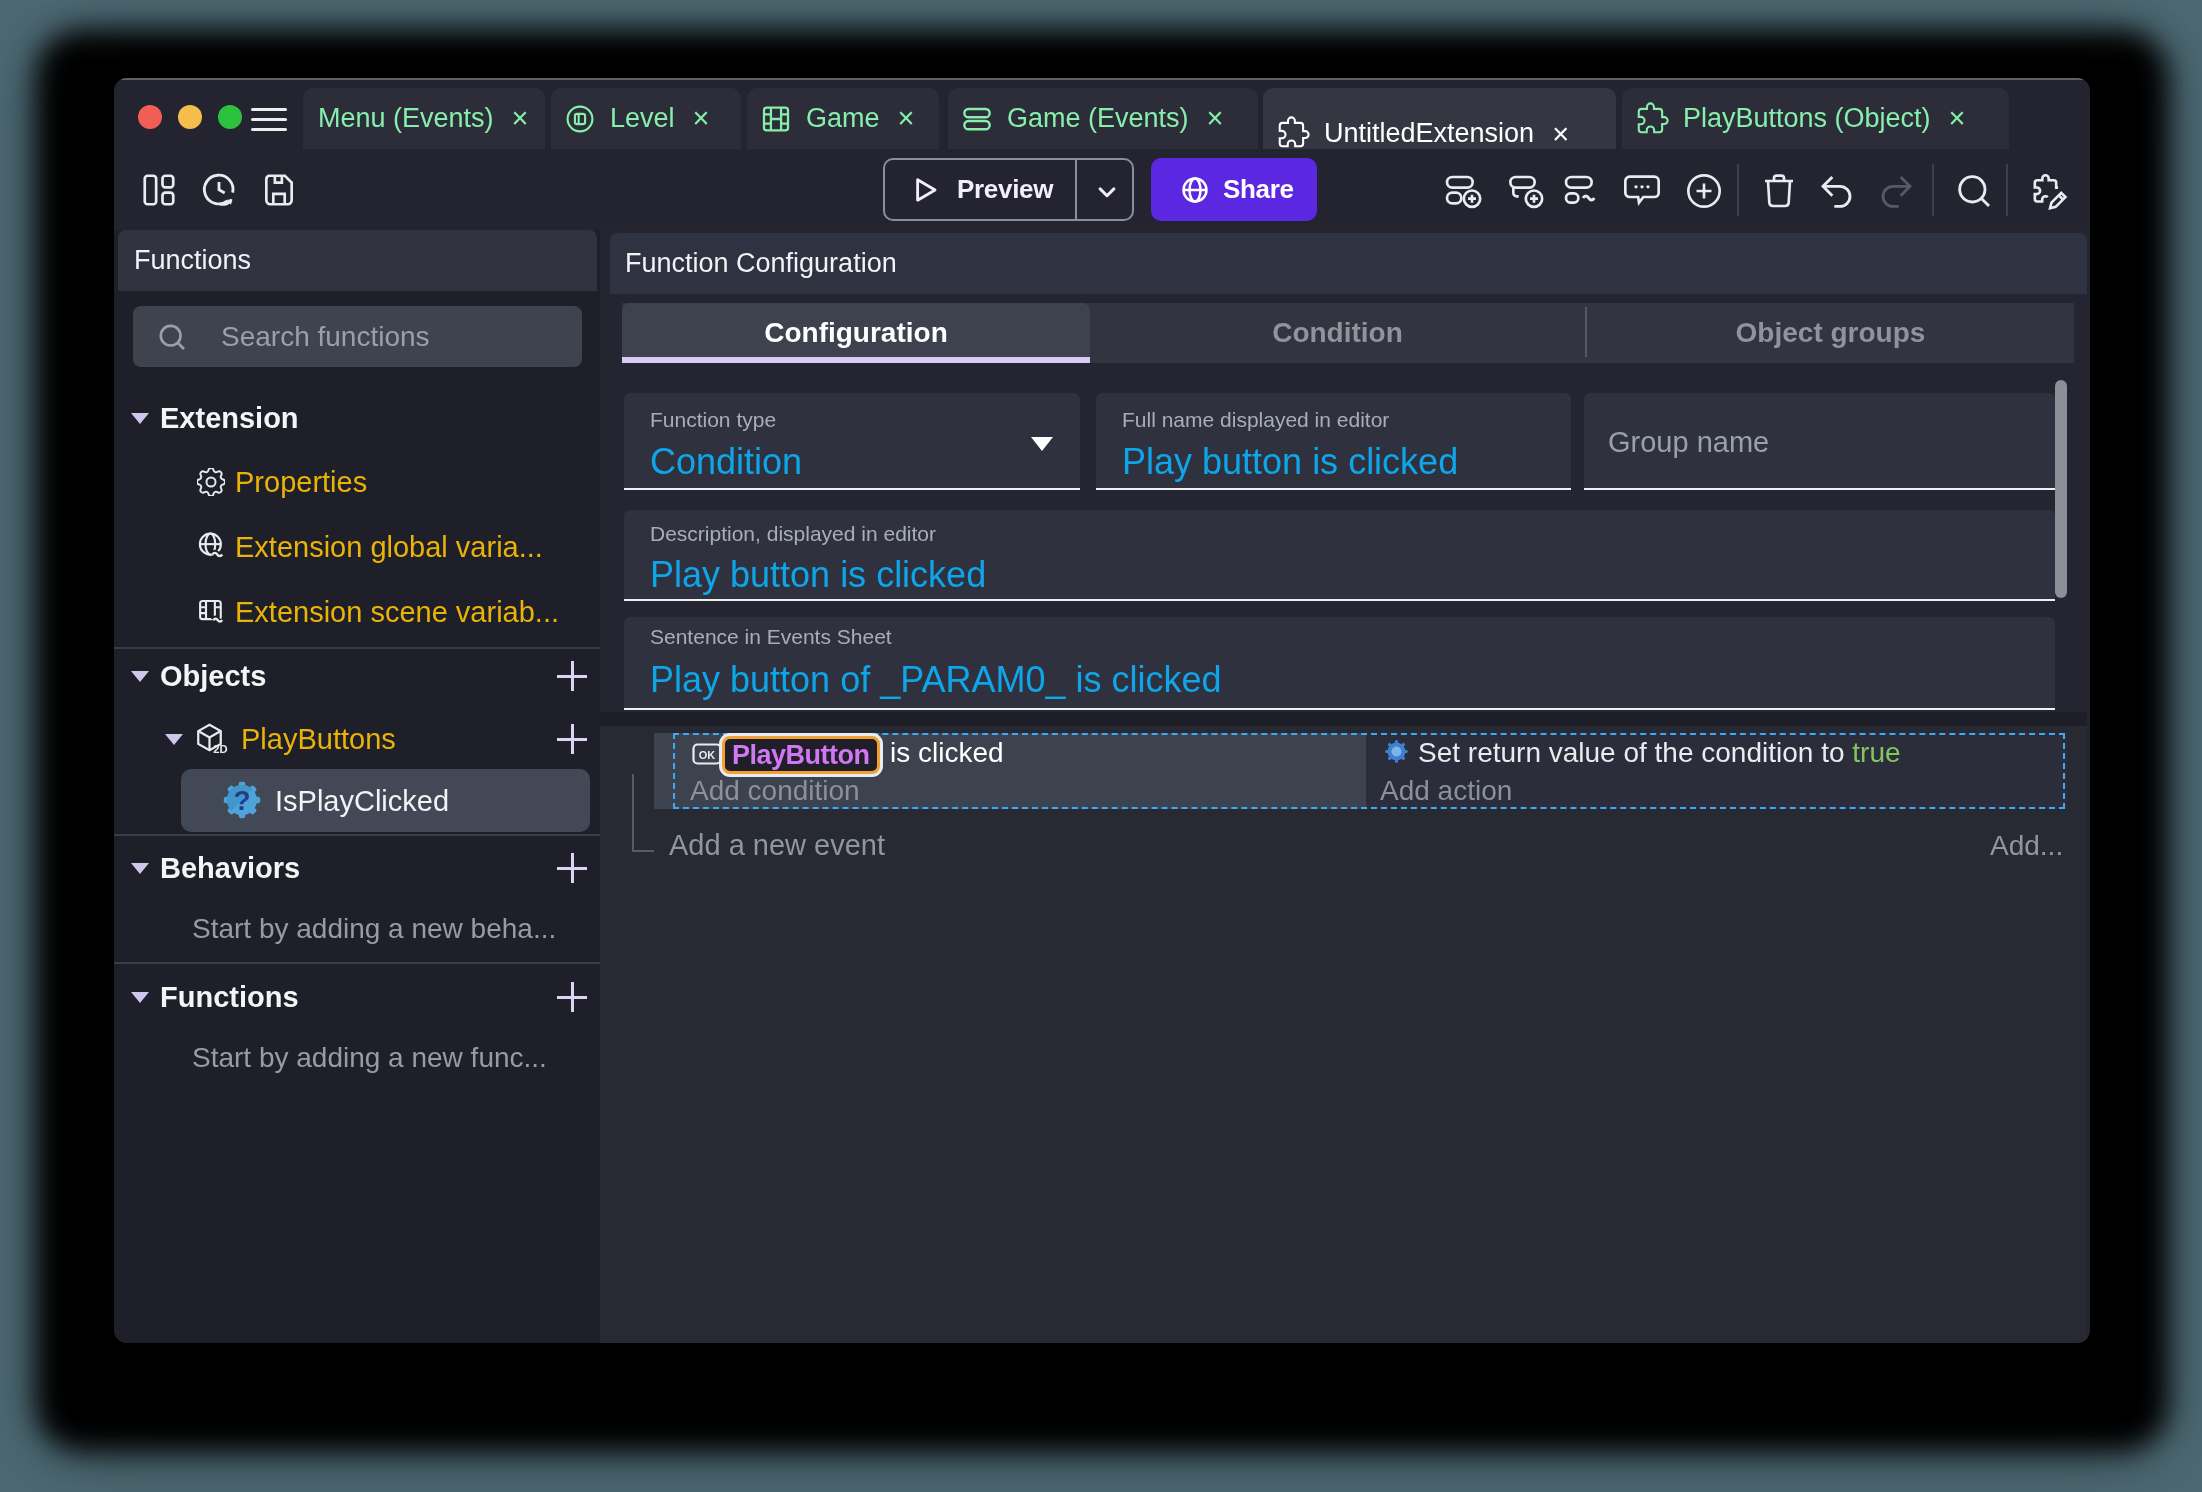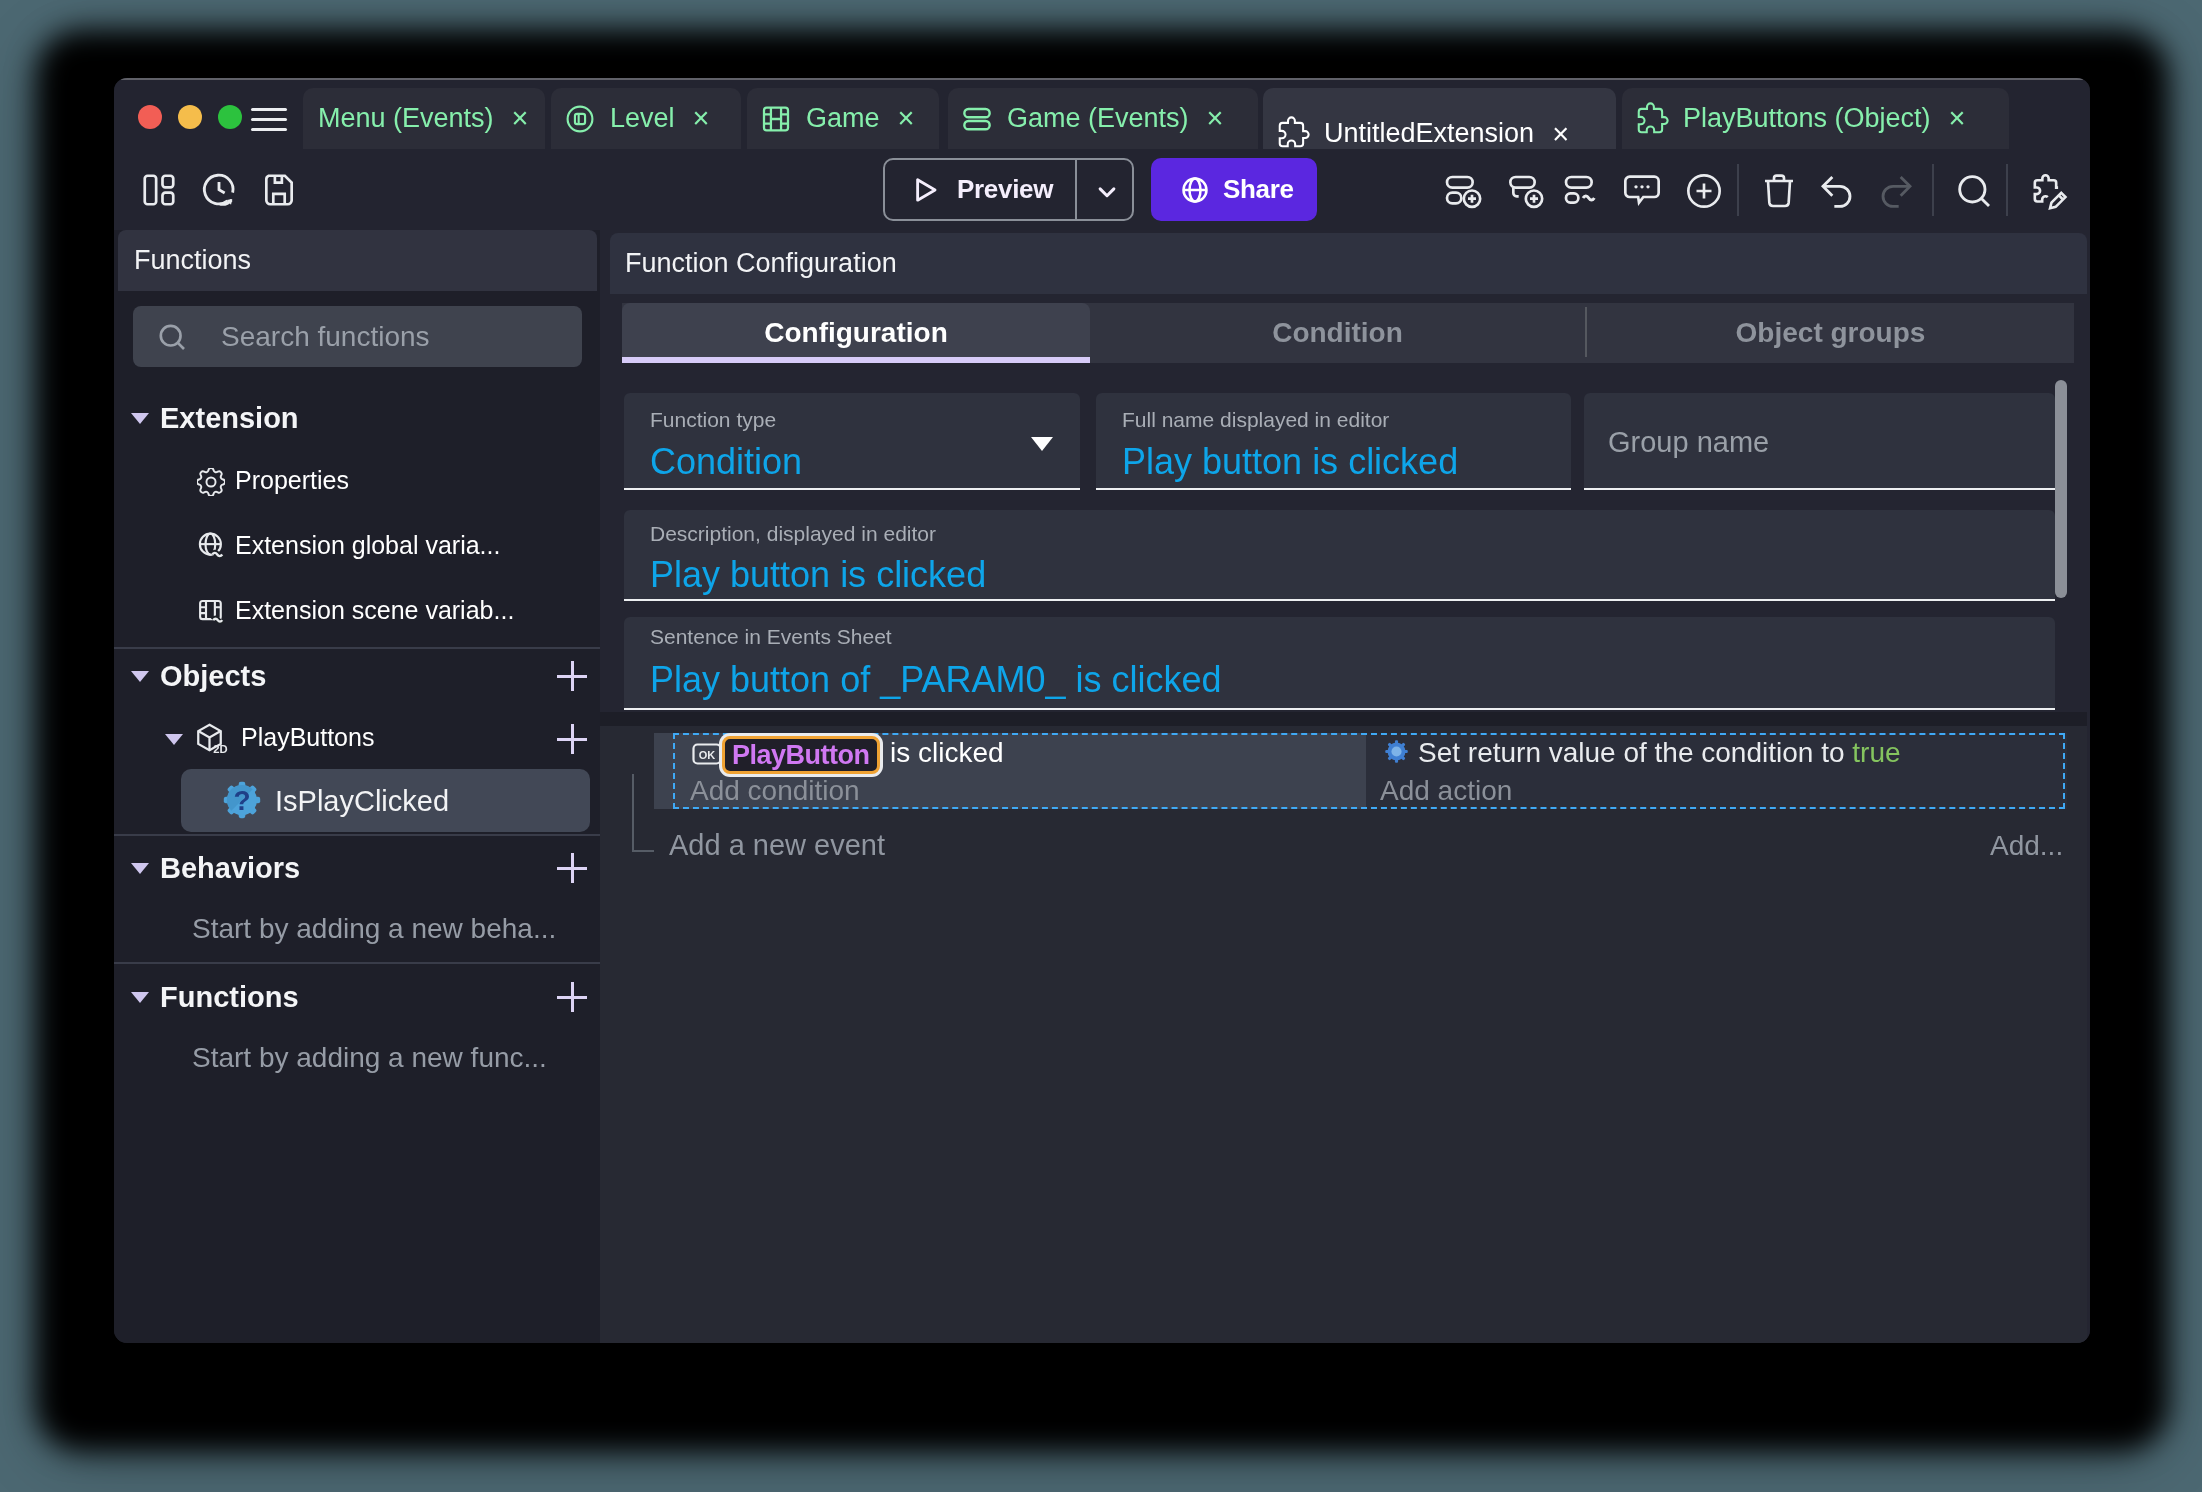--- a/index.html
+++ b/index.html
@@ -22,21 +22,21 @@
   #preview { position:absolute; left:769px; top:80px; width:251px; height:63px;
     border:2px solid #8a8f98; border-radius:10px; display:flex; align-items:center; color:#f4eefc; }
   #share { position:absolute; left:1037px; top:80px; width:166px; height:63px; background:#5b27e0;
     border-radius:10px; display:flex; align-items:center; color:#ffffff; }
   #lp { position:absolute; left:0; top:152px; width:486px; height:1113px; background:#1e1f29; }
   #mp { position:absolute; left:486px; top:152px; width:1490px; height:1113px; background:#242531; }
   .phead { position:absolute; background:#313340; border-radius:8px 8px 0 0; height:61px;
     color:#f2f3f5; font-size:27px; line-height:61px; }
   .ldiv { position:absolute; left:0px; width:486px; height:2px; background:#393c49; }
   .sect { position:absolute; font-size:29px; font-weight:bold; color:#f4f5f7; }
-  .item { position:absolute; font-size:25px; color:#ffffff; }
+  .item { position:absolute; font-size:29px; color:#eab308; }
   .gray { color:#969ca6; }
   .arrow { position:absolute; width:0; height:0; border-left:9px solid transparent;
     border-right:9px solid transparent; border-top:11px solid #cfc6ee; }
   .plus { position:absolute; width:30px; height:30px; }
   .plus:before { content:""; position:absolute; left:14px; top:0; width:3px; height:30px; background:#ddd4f5; }
   .plus:after  { content:""; position:absolute; left:0; top:14px; width:30px; height:3px; background:#ddd4f5; }
   .field { position:absolute; background:#2f323e; border-radius:6px 6px 0 0; border-bottom:2px solid #edeff1; }
   .flabel { position:absolute; font-size:21px; color:#a9aeb6; }
   .fvalue { position:absolute; font-size:36px; color:#0ea5e9; }
   .mtab { position:absolute; top:0; height:60px; font-size:28px; font-weight:bold;

